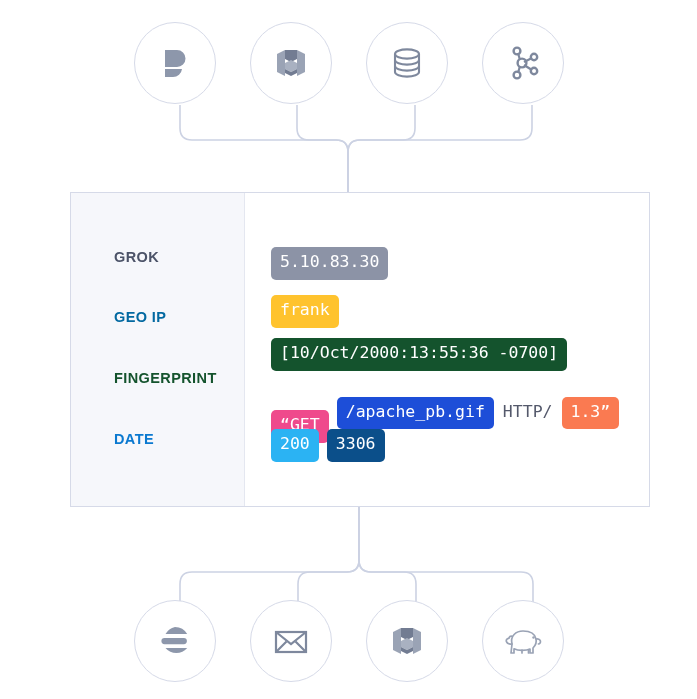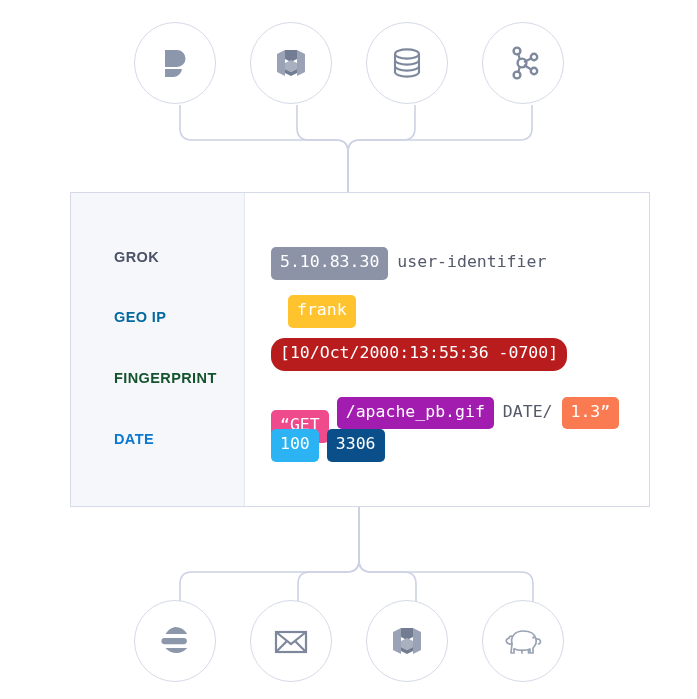--- a/index.html
+++ b/index.html
@@ -102,21 +102,21 @@
 
   .token-row {
     position: absolute;
     left: 26px;
     display: flex;
     align-items: center;
     gap: 8px;
     white-space: nowrap;
   }
   .token-row.r0 { top: 54px; text-align: center; }
-  .token-row.r1 { top: 102px; margin-left: 17px; }
+  .token-row.r1 { top: 102px; }
   .token-row.r2 { top: 145px; }
   .token-row.r3 { top: 190px; }
   .token-row.r4 { top: 236px; }
 
   .chip {
     display: inline-block;
     font-family: "DejaVu Sans Mono", "Liberation Mono", monospace;
     font-size: 16.5px;
     line-height: 1;
     color: #ffffff;
@@ -213,40 +213,39 @@
       <div class="label l0" style="color: rgb(76, 83, 104);">GROK</div>
       <div class="label l1" style="color: #0369a1;">GEO IP</div>
       <div class="label l2" style="color: #14532d;">FINGERPRINT</div>
       <div class="label l3" style="color: rgb(11, 121, 208);">DATE</div>
     </div>
 
     <div class="panel-body">
 
       <div class="token-row r0">
         <span class="chip" style="background: rgb(140, 147, 166);">5.10.83.30</span>
-        <span class="plain">user-identifier</span>
       </div>
 
       <div class="token-row r1">
         <span class="chip" style="background: rgb(255, 195, 46);">frank</span>
       </div>
 
       <div class="token-row r2">
-        <span class="chip" style="background: #b91c1c; border-radius: 14px;">[10/Oct/2000:13:55:36 -0700]</span>
+        <span class="chip" style="background: #14532d;">[10/Oct/2000:13:55:36 -0700]</span>
       </div>
 
       <div class="token-row r3">
         <span class="chip" style="background: rgb(239, 74, 140); margin-top: 27px;">“GET</span>
-        <span class="chip" style="background: #a21caf;">/apache_pb.gif</span>
-        <span class="plain">DATE/</span>
+        <span class="chip" style="background: #1d4ed8;">/apache_pb.gif</span>
+        <span class="plain">HTTP/</span>
         <span class="chip" style="background: rgb(250, 122, 81);">1.3”</span>
       </div>
 
       <div class="token-row r4">
-        <span class="chip" style="background: rgb(43, 179, 243);">100</span>
+        <span class="chip" style="background: rgb(43, 179, 243);">200</span>
         <span class="chip" style="background: rgb(11, 79, 138);">3306</span>
       </div>
 
     </div>
   </div>
 
   <div class="node-row bottom">
 
     <div class="node">
       <span>

